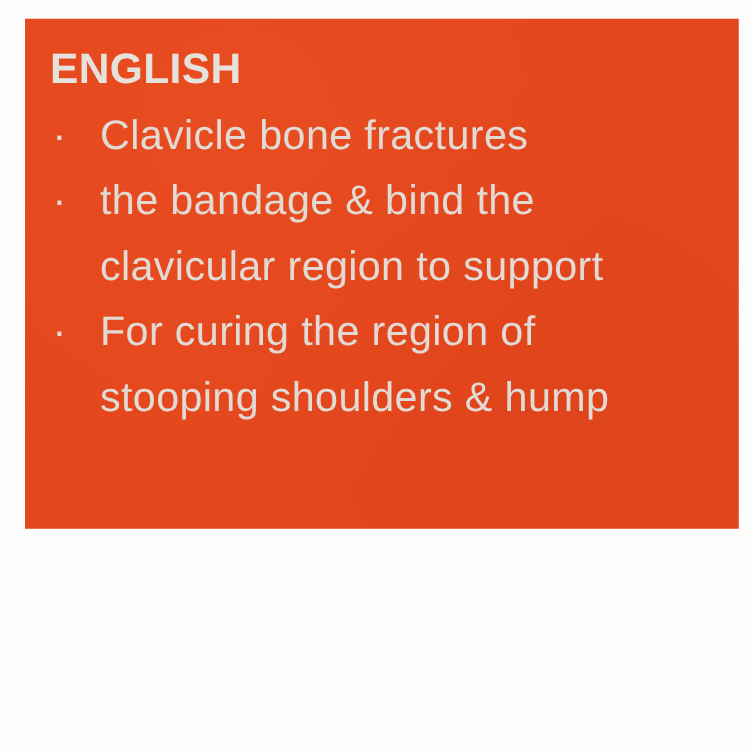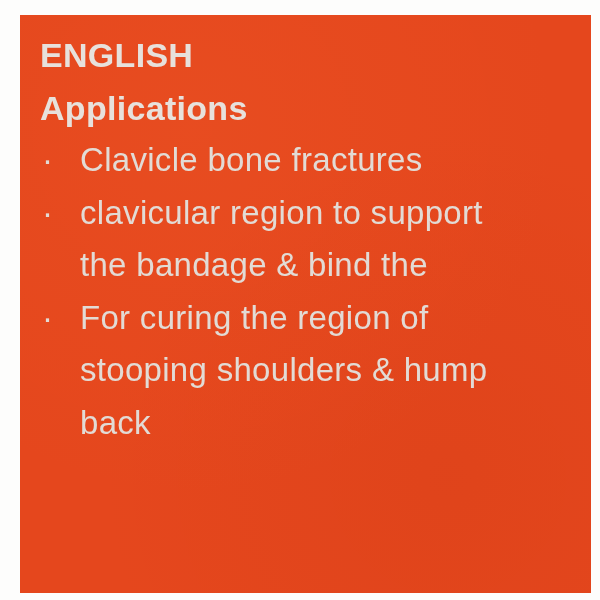--- a/index.html
+++ b/index.html
@@ -12,21 +12,21 @@
     background: #fdfdfc;
     font-family: "Liberation Sans", sans-serif;
     overflow: hidden;
     position: relative;
   }
   .label-panel {
     position: absolute;
     left: 20px;
     top: 15px;
     width: 571px;
-    height: 578px;
+    height: 408px;
     background: #e5471d;
     
     background-image:
       radial-gradient(circle at 30% 20%, rgba(255,120,60,0.10), rgba(0,0,0,0) 60%),
       radial-gradient(circle at 75% 80%, rgba(160,30,0,0.08), rgba(0,0,0,0) 55%);
     box-sizing: border-box;
     padding: 14px 26px 0 20px;
   }
   .line {
     line-height: 52.5px;
@@ -55,39 +55,37 @@
     flex: 1 1 auto;
   }
 </style>
 </head>
 <body>
 
 <div class="label-panel">
 
   <div class="line heading">ENGLISH</div>
 
-  <div class="line heading">Applications</div>
 
   <div class="bullet-item">
     <span class="bullet-marker">·</span>
     <div class="bullet-text">
       <div class="line">Clavicle bone fractures</div>
     </div>
   </div>
 
   <div class="bullet-item">
     <span class="bullet-marker">·</span>
     <div class="bullet-text">
+      <div class="line">the bandage &amp; bind the</div>
       <div class="line">clavicular region to support</div>
-      <div class="line">the bandage &amp; bind the</div>
     </div>
   </div>
 
   <div class="bullet-item">
     <span class="bullet-marker">·</span>
     <div class="bullet-text">
       <div class="line">For curing the region of</div>
       <div class="line">stooping shoulders &amp; hump</div>
-      <div class="line">back</div>
     </div>
   </div>
 
 </div>
 
 </body></html>

